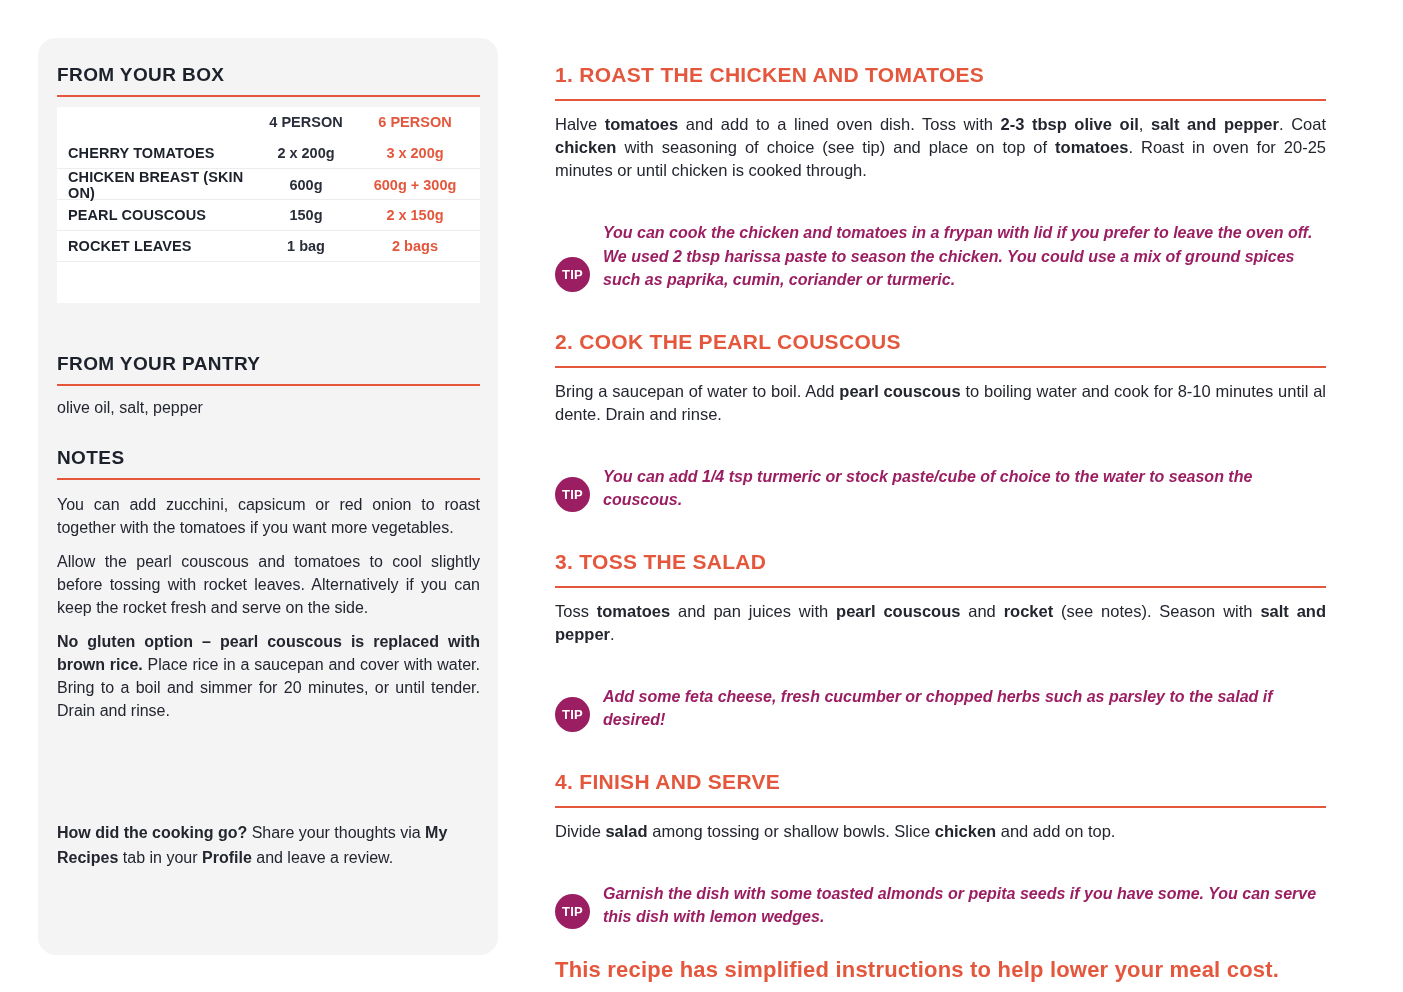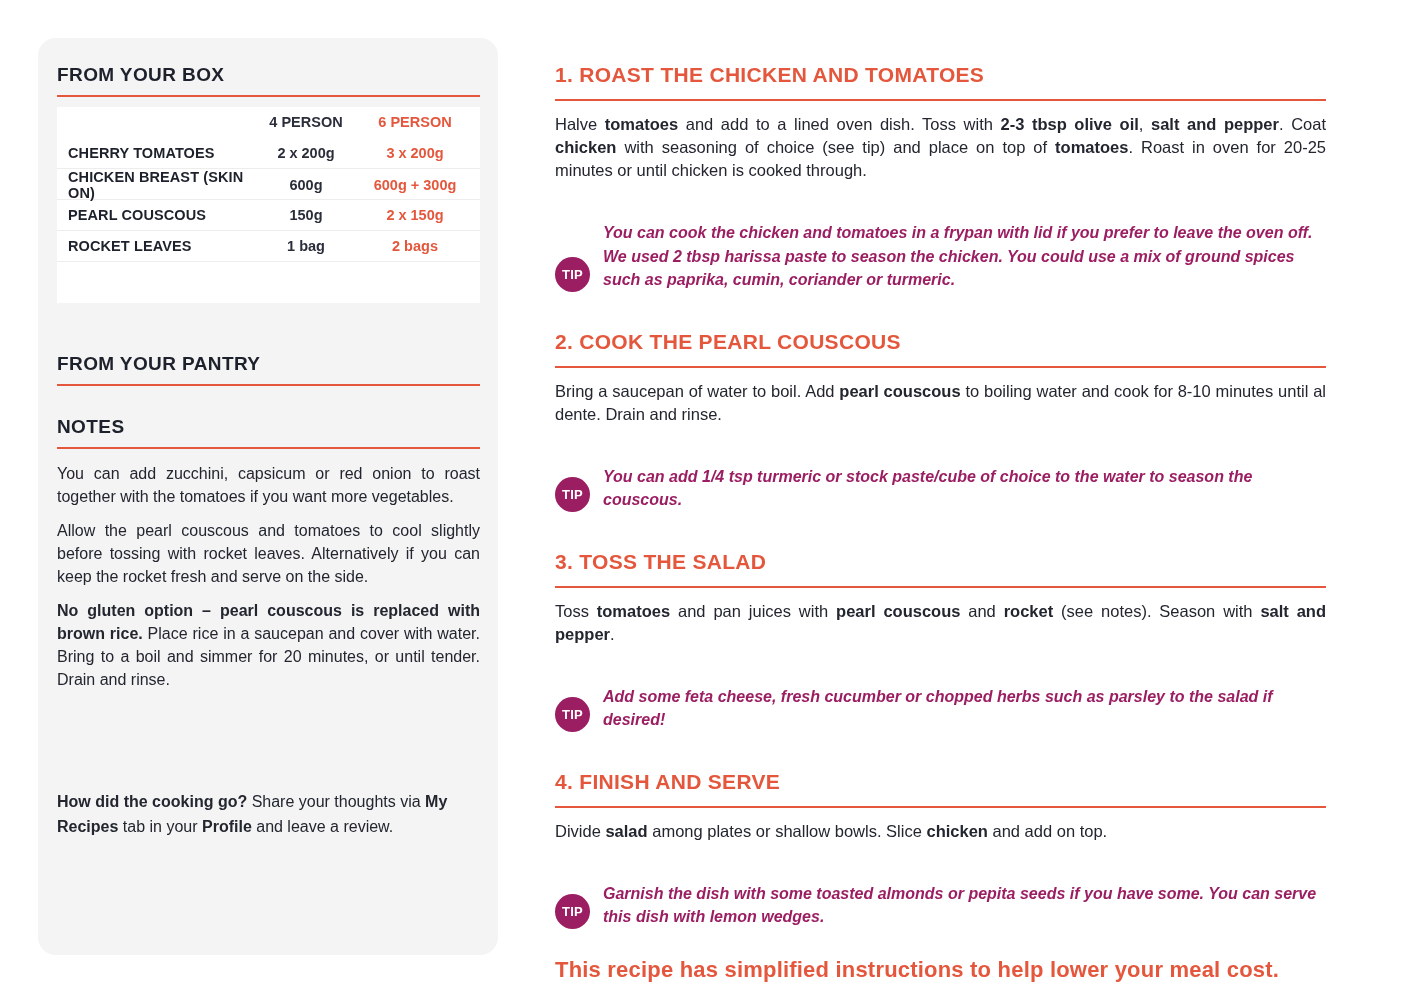--- a/index.html
+++ b/index.html
@@ -85,20 +85,21 @@
   <div class="t-row">
     <div class="t-name">ROCKET LEAVES</div>
     <div class="t-p4">1 bag</div>
     <div class="t-p6">2 bags</div>
   </div>
 </div>
       <div class="t-row t-empty"></div>
     </div>
 
     <h2 class="side-h mt-pantry">FROM YOUR PANTRY</h2>
+    <p class="pantry-items">olive oil, salt, pepper</p>
 
     <h2 class="side-h mt-notes">NOTES</h2>
     <div id="notes-host">
         <p class="note-p"><span>You can add zucchini, capsicum or red onion to roast together with the tomatoes if you want more vegetables.</span></p>
         <p class="note-p"><span>Allow the pearl couscous and tomatoes to cool slightly before tossing with rocket leaves. Alternatively if you can keep the rocket fresh and serve on the side.</span></p>
         <p class="note-p"><span class="b">No gluten option – pearl couscous is replaced with brown rice.</span><span>  Place rice in a saucepan and cover with water. Bring to a boil and simmer for 20 minutes, or until tender. Drain and rinse.</span></p>
       </div>
 
     <div class="feedback">
       <p class="fb-p" id="fb-p1"><span class="b">How did the cooking go?</span><span> Share your thoughts via </span><span class="b">My Recipes</span><span> tab in your </span><span class="b">Profile</span><span> and leave a review.</span></p>
@@ -136,21 +137,21 @@
           </div>
     <div class="tip">
       <span class="tip-badge">TIP</span>
       <p class="tip-text">Add some feta cheese, fresh cucumber or chopped herbs such as parsley to the salad if desired!</p>
     </div>
   </section>
 
   <section class="step">
     <h2 class="step-h">4. FINISH AND SERVE</h2>
     <div class="step-body">
-            <p class="body-line"><span>Divide </span><span class="b">salad</span><span> among plates or shallow bowls. Slice </span><span class="b">chicken</span><span> and add on top.</span></p>
+            <p class="body-line"><span>Divide </span><span class="b">salad</span><span> among tossing or shallow bowls. Slice </span><span class="b">chicken</span><span> and add on top.</span></p>
           </div>
     <div class="tip">
       <span class="tip-badge">TIP</span>
       <p class="tip-text">Garnish the dish with some toasted almonds or pepita seeds if you have some. You can serve this dish with lemon wedges.</p>
     </div>
   </section>
 </div>
     <p class="cost-note">This recipe has simplified instructions to help lower your meal cost.</p>
   </main>
 

